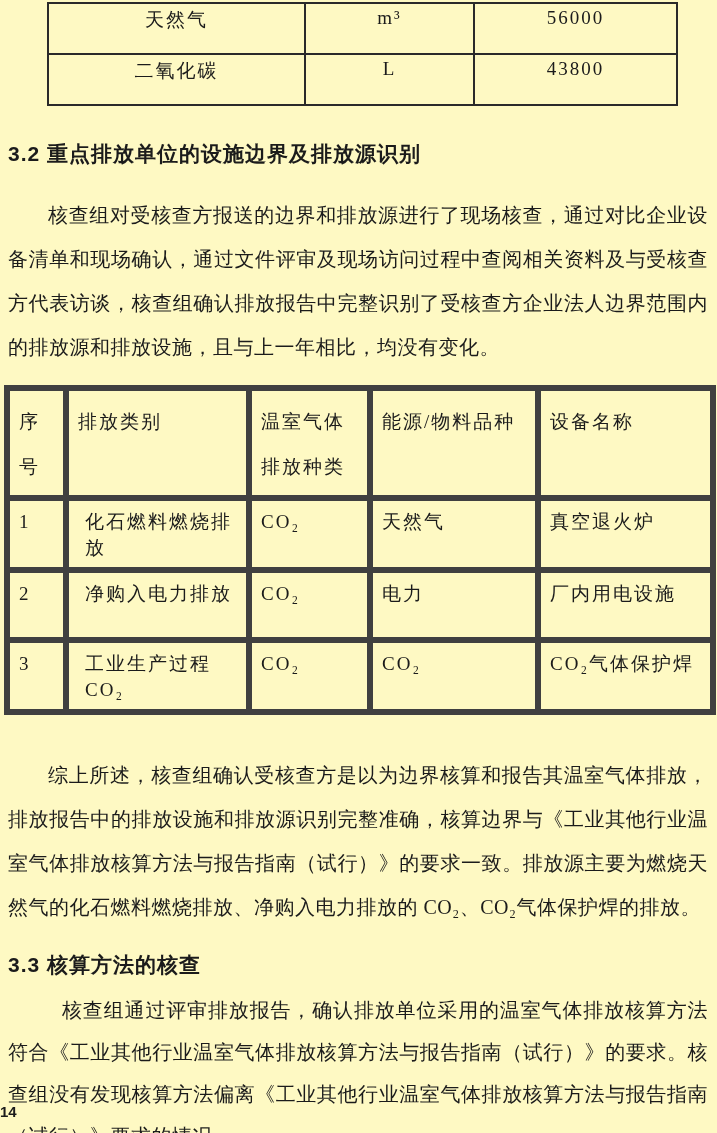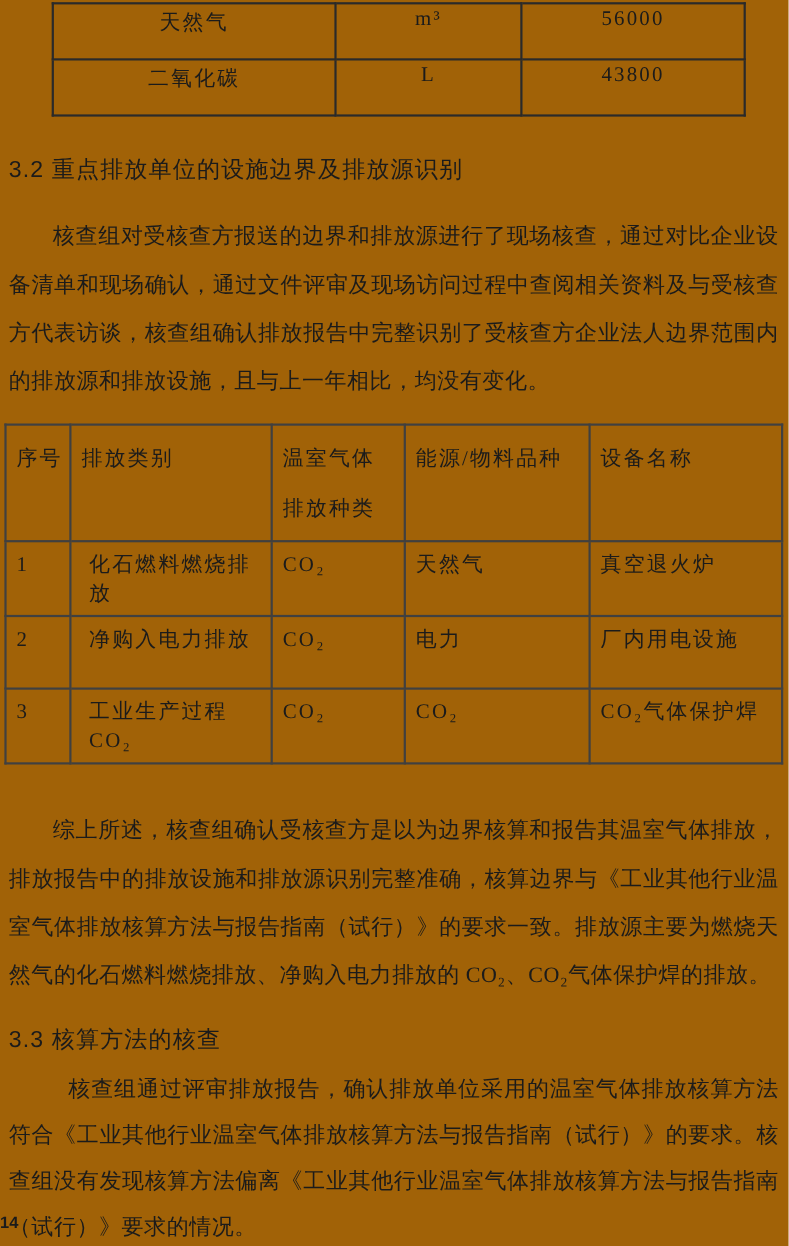--- a/index.html
+++ b/index.html
@@ -4,21 +4,21 @@
 <style>
   html, body {
     margin: 0;
     padding: 0;
     background: #ffffff;
   }
   .page {
     position: relative;
     width: 717px;
     height: 1133px;
-    background: #a16207;
+    background: #fef9c3;
     color: #1b1b1b;
     overflow: hidden;
     font-family: "Liberation Serif", "DejaVu Serif", serif;
   }
 
   
   table.top-table {
     border-collapse: collapse;
     margin: 2px 0 0 47px;
     width: 629px;
@@ -33,21 +33,21 @@
     padding: 3px 4px 0 4px;
     letter-spacing: 2px;
   }
   table.top-table col.c1 { width: 257px; }
   table.top-table col.c2 { width: 169px; }
   table.top-table col.c3 { width: 203px; }
 
   
   .heading {
     font-family: "Liberation Sans", "DejaVu Sans", sans-serif;
-    font-weight: normal;
+    font-weight: bold;
     font-size: 21px;
     margin: 34px 0 0 8px;
     letter-spacing: 1px;
   }
   .heading-33 {
     margin-top: 22px;
   }
 
   
   .body-para {
@@ -81,21 +81,21 @@
     width: 706px;
     table-layout: fixed;
     font-size: 19px;
   }
   table.main-table col.m1 { width: 59px; }
   table.main-table col.m2 { width: 183px; }
   table.main-table col.m3 { width: 121px; }
   table.main-table col.m4 { width: 168px; }
   table.main-table col.m5 { width: 175px; }
   table.main-table th, table.main-table td {
-    border: 2px solid #404040;
+    border: 6px solid #404040;
     vertical-align: top;
     text-align: left;
     font-weight: normal;
     padding: 8px 6px 6px 9px;
     letter-spacing: 2px;
     line-height: 45px;
   }
   table.main-table thead th { height: 78px; }
   table.main-table tbody td { height: 50px; line-height: 26px; }
   table.main-table tbody td.cat { padding-left: 16px; }

